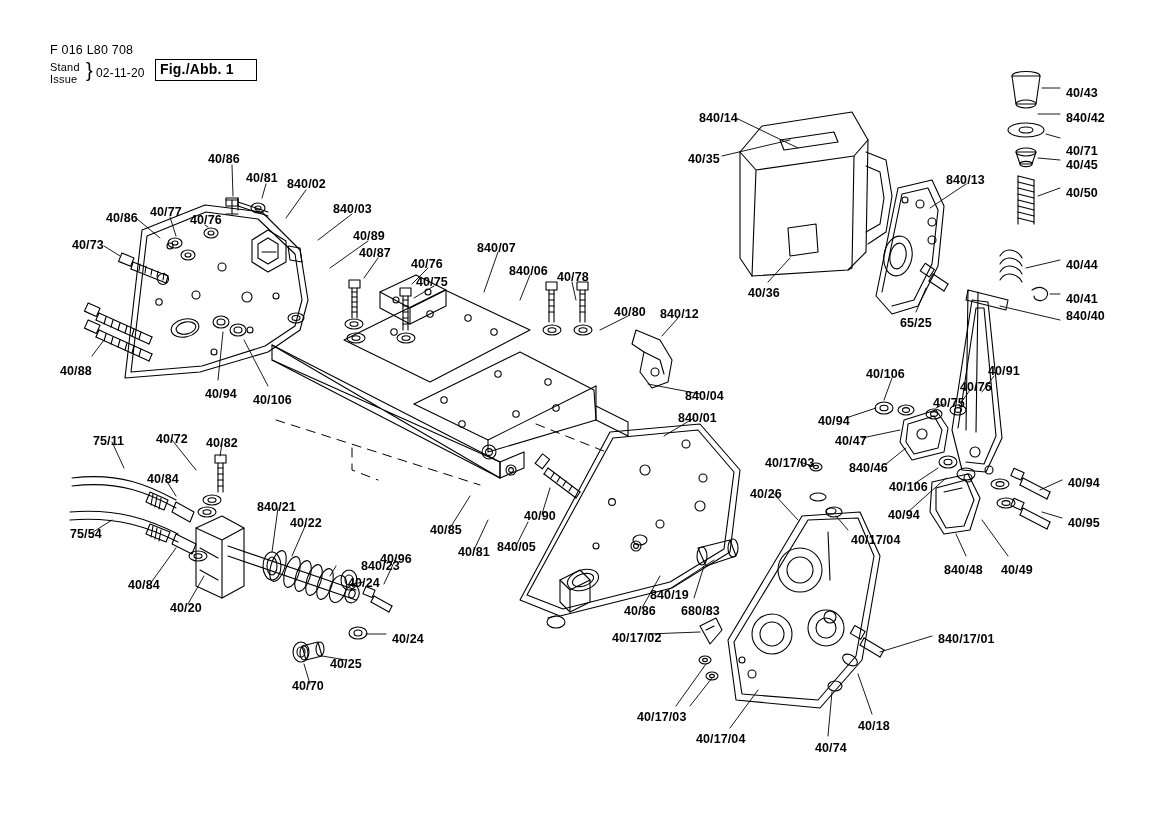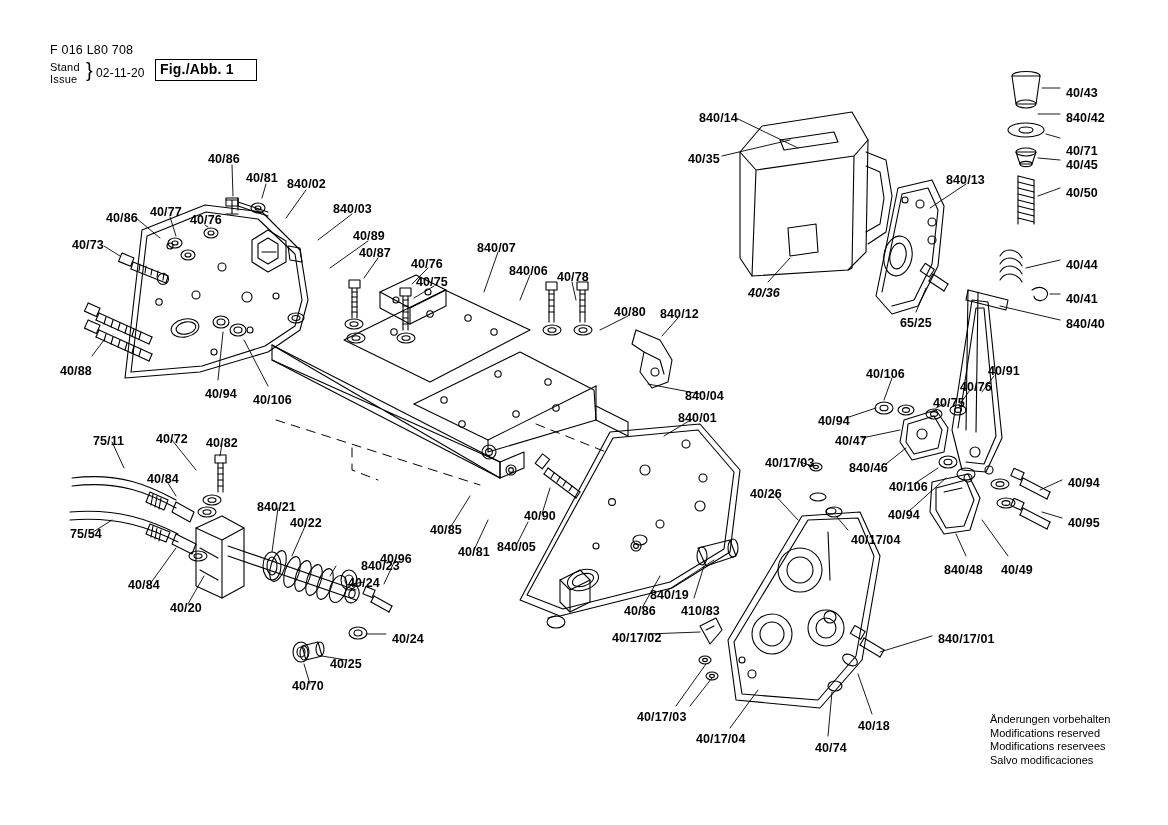--- a/index.html
+++ b/index.html
@@ -500,57 +500,51 @@
       <div class="lbl" style="left: 170px; top: 601px;">40/20</div>
       <div class="lbl" style="left: 392px; top: 632px;">40/24</div>
       <div class="lbl" style="left: 330px; top: 657px;">40/25</div>
       <div class="lbl" style="left: 292px; top: 679px;">40/70</div>
       <div class="lbl" style="left: 430px; top: 523px;">40/85</div>
       <div class="lbl" style="left: 458px; top: 545px;">40/81</div>
       <div class="lbl" style="left: 497px; top: 540px;">840/05</div>
       <div class="lbl" style="left: 524px; top: 509px;">40/90</div>
       <div class="lbl" style="left: 650px; top: 588px;">840/19</div>
       <div class="lbl" style="left: 624px; top: 604px;">40/86</div>
-      <div class="lbl" style="left: 681px; top: 604px;">410/83</div>
+      <div class="lbl" style="left: 681px; top: 604px;">680/83</div>
       <div class="lbl" style="left: 612px; top: 631px;">40/17/02</div>
       <div class="lbl" style="left: 637px; top: 710px;">40/17/03</div>
       <div class="lbl" style="left: 696px; top: 732px;">40/17/04</div>
       <div class="lbl" style="left: 815px; top: 741px;">40/74</div>
       <div class="lbl" style="left: 858px; top: 719px;">40/18</div>
       <div class="lbl" style="left: 938px; top: 632px;">840/17/01</div>
       <div class="lbl" style="left: 750px; top: 487px;">40/26</div>
       <div class="lbl" style="left: 765px; top: 456px;">40/17/03</div>
       <div class="lbl" style="left: 851px; top: 533px;">40/17/04</div>
       <div class="lbl" style="left: 699px; top: 111px;">840/14</div>
       <div class="lbl" style="left: 688px; top: 152px;">40/35</div>
       <div class="lbl" style="left: 946px; top: 173px;">840/13</div>
-      <div class="lbl" style="left: 748px; top: 286px; font-style: italic;">40/36</div>
+      <div class="lbl" style="left: 748px; top: 286px;">40/36</div>
       <div class="lbl" style="left: 900px; top: 316px;">65/25</div>
       <div class="lbl" style="left: 1066px; top: 86px;">40/43</div>
       <div class="lbl" style="left: 1066px; top: 111px;">840/42</div>
       <div class="lbl" style="left: 1066px; top: 144px;">40/71</div>
       <div class="lbl" style="left: 1066px; top: 158px;">40/45</div>
       <div class="lbl" style="left: 1066px; top: 186px;">40/50</div>
       <div class="lbl" style="left: 1066px; top: 258px;">40/44</div>
       <div class="lbl" style="left: 1066px; top: 292px;">40/41</div>
-      <div class="lbl" style="left: 1066px; top: 317px;">840/40</div>
+      <div class="lbl" style="left: 1066px; top: 309px;">840/40</div>
       <div class="lbl" style="left: 866px; top: 367px;">40/106</div>
       <div class="lbl" style="left: 988px; top: 364px;">40/91</div>
       <div class="lbl" style="left: 960px; top: 380px;">40/76</div>
       <div class="lbl" style="left: 933px; top: 396px;">40/75</div>
       <div class="lbl" style="left: 818px; top: 414px;">40/94</div>
       <div class="lbl" style="left: 835px; top: 434px;">40/47</div>
       <div class="lbl" style="left: 849px; top: 461px;">840/46</div>
       <div class="lbl" style="left: 889px; top: 480px;">40/106</div>
       <div class="lbl" style="left: 888px; top: 508px;">40/94</div>
       <div class="lbl" style="left: 1068px; top: 476px;">40/94</div>
       <div class="lbl" style="left: 1068px; top: 516px;">40/95</div>
       <div class="lbl" style="left: 944px; top: 563px;">840/48</div>
       <div class="lbl" style="left: 1001px; top: 563px;">40/49</div>
     </div>
 
-  <div id="footer">
-    <div>Änderungen vorbehalten</div>
-    <div>Modifications reserved</div>
-    <div>Modifications reservees</div>
-    <div>Salvo modificaciones</div>
-  </div>
 </div>
 
 </body></html>

